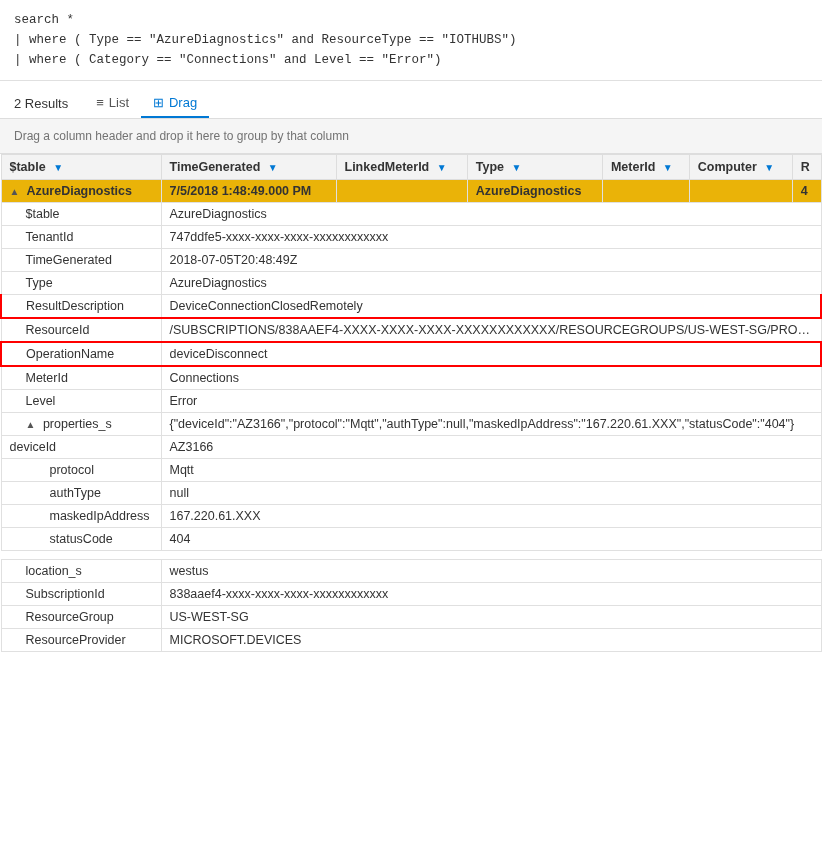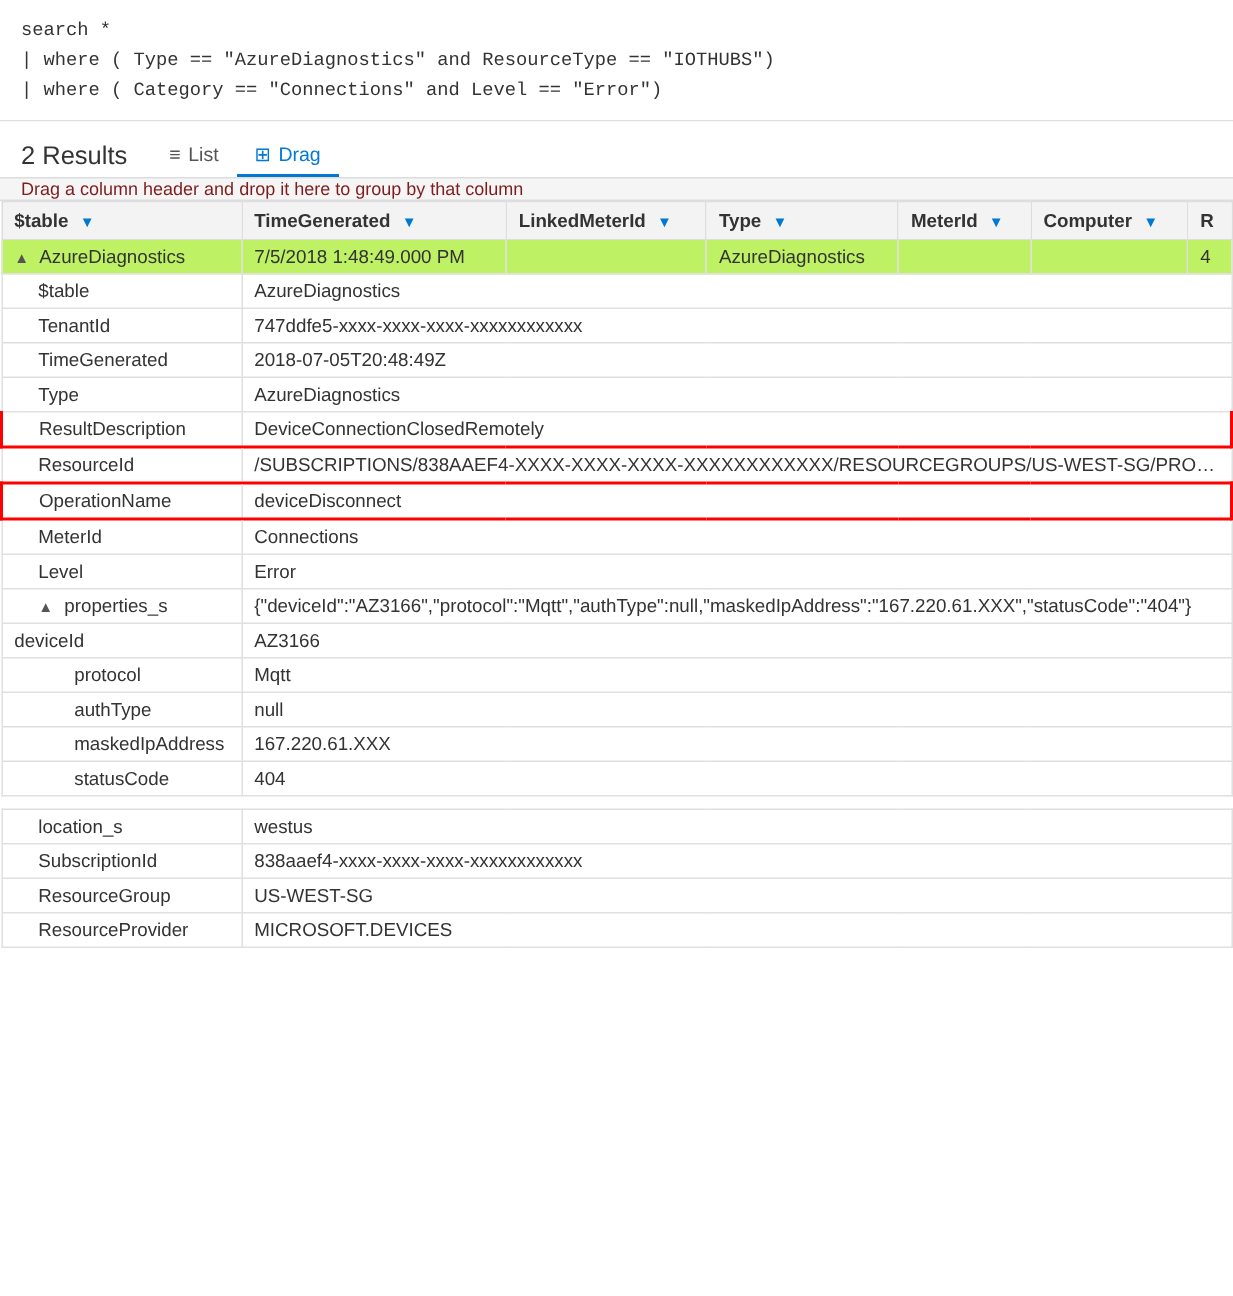--- a/index.html
+++ b/index.html
@@ -25,21 +25,21 @@
 
     
     .results-bar {
       display: flex;
       align-items: center;
       padding: 8px 14px 0 14px;
       gap: 0;
       background: #fff;
     }
     .results-count {
-      font-size: 17px;
+      font-size: 13px;
       color: #333;
       margin-right: 16px;
     }
     .tab-btn {
       display: flex;
       align-items: center;
       gap: 5px;
       padding: 6px 12px;
       border: none;
       background: none;
@@ -51,23 +51,23 @@
     .tab-btn.active {
       color: #0078d4;
       border-bottom: 2px solid #0078d4;
     }
     .tab-icon {
       font-size: 13px;
     }
 
     
     .drag-hint {
-      padding: 0 14px;
+      padding: 10px 14px;
       font-size: 12px;
-      color: #7f1d1d;
+      color: #737373;
       background: #f5f5f5;
       border-bottom: 1px solid #ddd;
       border-top: 1px solid #ddd;
     }
 
     
     .data-table-wrapper {
       overflow-x: hidden;
     }
     .data-table {
@@ -91,22 +91,22 @@
     }
     .data-table tbody td {
       border: 1px solid #e0e0e0;
       padding: 4px 8px;
       font-size: 12.5px;
       vertical-align: top;
     }
 
     
     .group-row td {
-      background: #bef264;
-      font-weight: 400;
+      background: #eab308;
+      font-weight: 700;
       margin-left: 39px;
     }
     .expand-icon {
       margin-right: 4px;
       font-size: 10px;
       color: #555;
     }
 
     
     .detail-row td {

